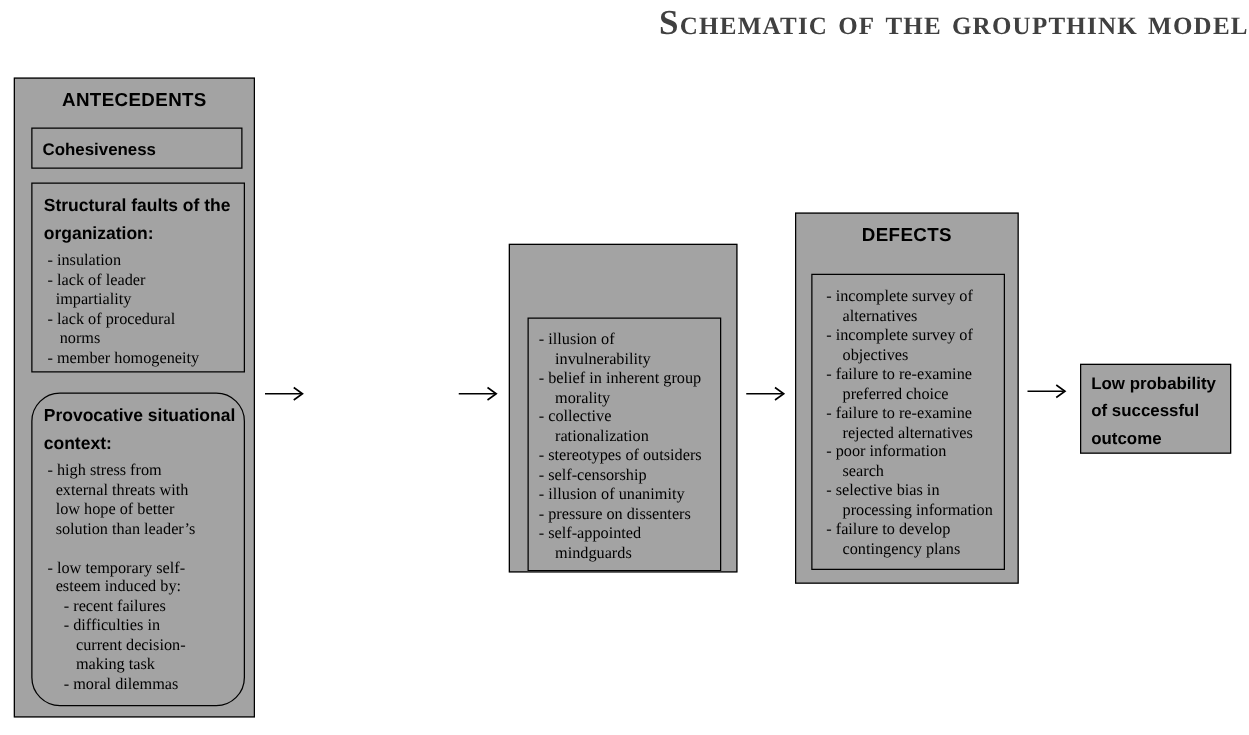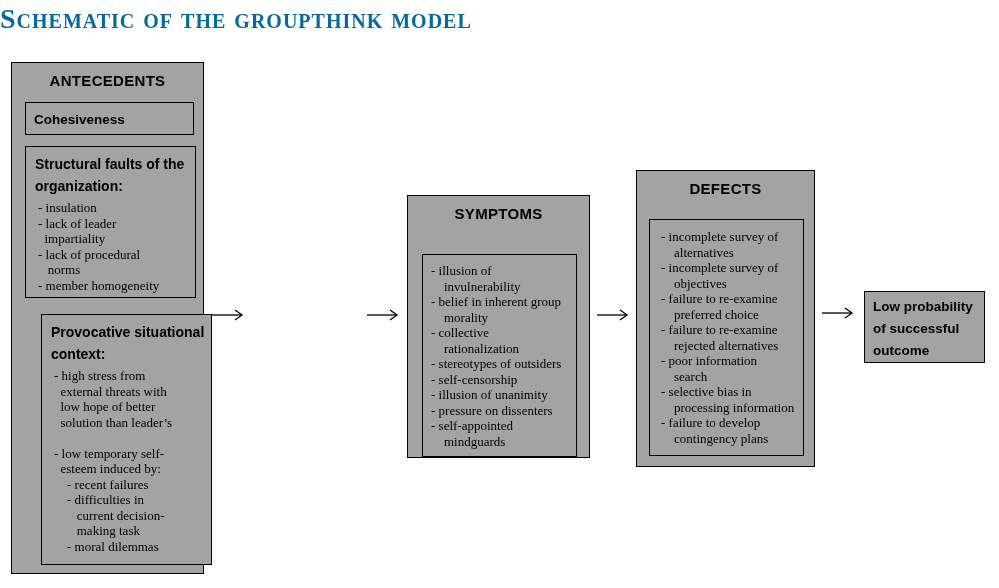--- a/index.html
+++ b/index.html
@@ -11,27 +11,27 @@
     background: #ffffff;
     color: #000000;
     font-family: "Liberation Sans", sans-serif;
     overflow: hidden;
   }
   #diagram-title {
     position: absolute;
     top: 3px;
     left: 0;
     width: 100%;
-    text-align: left;
+    text-align: right;
     font-family: "Liberation Serif", serif;
     font-variant: small-caps;
     font-weight: bold;
     font-size: 28px;
     letter-spacing: 1px;
-    color: #0369a1;
+    color: #404040;
   }
   .box {
     position: absolute;
     box-sizing: border-box;
     border: 1px solid #000000;
     background: #a3a3a3;
   }
   .section-header {
     font-weight: bold;
     font-size: 15px;
@@ -83,21 +83,21 @@
     <div class="box" style="left:13px; top:83px; width:171px; height:152px;">
       <div class="sub-title">Structural faults of the organization:</div>
       <div class="list side-list">- insulation
 - lack of leader
   impartiality
 - lack of procedural
    norms
 - member homogeneity</div>
     </div>
 
-    <div class="box" style="left:29px; top:251px; width:171px; height:251px;">
+    <div class="box" style="left:13px; top:251px; width:171px; height:251px;border-radius:23px;">
       <div class="sub-title">Provocative situational context:</div>
       <div class="list side-list">- high stress from
   external threats with
   low hope of better
   solution than leader’s
 
 - low temporary self-
   esteem induced by:
     - recent failures
     - difficulties in
@@ -116,21 +116,20 @@
 
 
   <div class="arrow" style="left:366px; top:308px;">
     <svg width="36" height="14" viewBox="0 0 36 14">
       <line x1="1" y1="7" x2="30" y2="7" stroke="#000" stroke-width="1.3"></line>
       <polyline points="24,2 31,7 24,12" fill="none" stroke="#000" stroke-width="1.3"></polyline>
     </svg>
   </div>
 
   <div class="box" style="left:407px; top:195px; width:183px; height:263px;">
-    <div class="section-header">SYMPTOMS</div>
     <div class="box" style="left:14px; top:58px; width:155px; height:203px; padding:8px 2px 0 8px;">
       <div class="list">- illusion of
     invulnerability
 - belief in inherent group
     morality
 - collective
     rationalization
 - stereotypes of outsiders
 - self-censorship
 - illusion of unanimity

